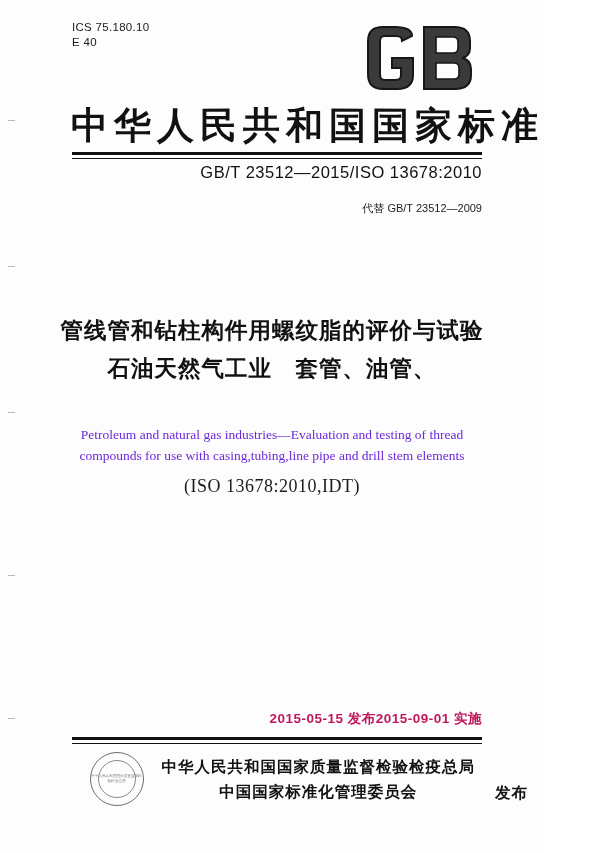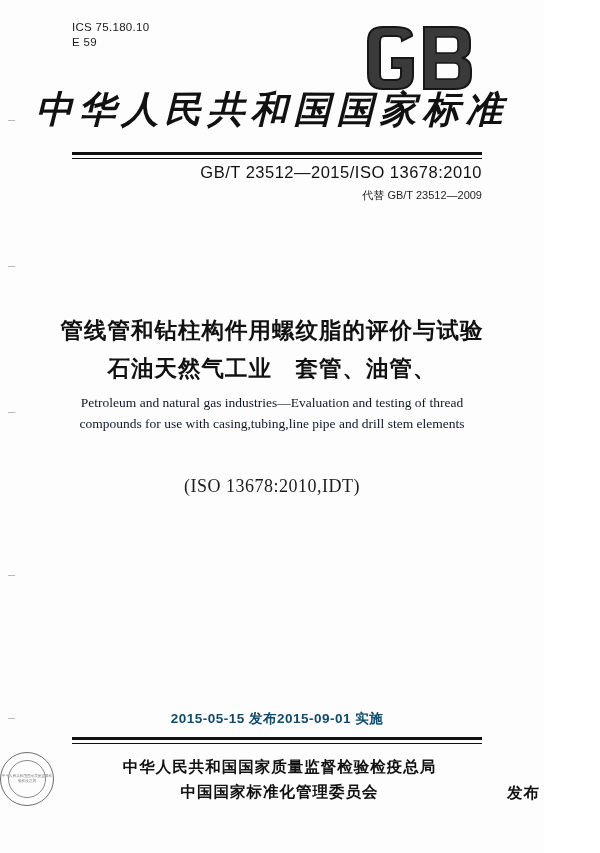--- a/index.html
+++ b/index.html
@@ -40,28 +40,27 @@
     top: 24px;
     width: 120px;
     height: 70px;
   }
 
   
   .cn-standard-title {
     position: absolute;
     left: 0;
     right: 0;
-    top: 85px;
-    text-align: center;
+    top: 101px;
+    text-align: right;
     font-family: "Liberation Sans", sans-serif;
     font-weight: bold;
     font-size: 37px;
     letter-spacing: 6px;
     color: #111;
-    font-style: italic;
   }
 
   
   .rule-top {
     position: absolute;
     left: 72px;
     right: 62px;
     top: 152px;
     height: 3px;
     background: #111;
@@ -83,21 +82,21 @@
     text-align: right;
   }
   .std-number {
     font-family: "Liberation Sans", sans-serif;
     font-size: 16.5px;
     letter-spacing: 0.5px;
     color: #111;
     white-space: nowrap;
   }
   .std-replaces {
-    margin-top: 6px;
+    margin-top: 19px;
     font-family: "Liberation Sans", sans-serif;
     font-size: 11px;
     color: #222;
     white-space: nowrap;
   }
 
   
   .tick {
     position: absolute;
     left: 8px;
@@ -117,52 +116,52 @@
     font-weight: bold;
     font-size: 22.5px;
     line-height: 38px;
     letter-spacing: 1px;
     color: #111;
   }
   .title-en {
     position: absolute;
     left: 52px;
     right: 52px;
-    top: 392px;
+    top: 424px;
     text-align: center;
     font-family: "Liberation Serif", serif;
     font-size: 13.5px;
     line-height: 21px;
-    color: #0f172a;
+    color: #6d28d9;
   }
   .title-iso {
     position: absolute;
     left: 0;
     right: 0;
     top: 476px;
     text-align: center;
     font-family: "Liberation Serif", serif;
     font-size: 18px;
     letter-spacing: 0.5px;
     color: #1b1b1b;
   }
 
   
   .date-row {
     position: absolute;
     left: 72px;
     right: 62px;
     top: 710px;
     display: flex;
-    justify-content: center;
+    justify-content: flex-end;
     font-family: "Liberation Sans", sans-serif;
     font-weight: bold;
     font-size: 13.5px;
     letter-spacing: 0.5px;
-    color: #0c4a6e;
+    color: #be185d;
   }
 
   
   .rule-bottom {
     position: absolute;
     left: 72px;
     right: 62px;
     top: 737px;
     height: 3px;
     background: #111;
@@ -173,25 +172,25 @@
     right: 62px;
     top: 743px;
     height: 1px;
     background: #111;
   }
 
   
   .issuer-wrap {
     position: absolute;
     left: 0;
-    right: 4px;
+    right: 16px;
     top: 752px;
     display: flex;
     align-items: center;
-    justify-content: space-between;
+    justify-content: flex-end;
   }
   .issuer-seal {
     width: 52px;
     height: 52px;
     border-radius: 50%;
     border: 1.5px solid #6d6d6d;
     position: relative;
     margin-right: 18px;
     flex: none;
   }
@@ -243,21 +242,21 @@
 <div class="page">
 
   <div class="tick" style="top:120px"></div>
   <div class="tick" style="top:266px"></div>
   <div class="tick" style="top:412px"></div>
   <div class="tick" style="top:575px"></div>
   <div class="tick" style="top:718px"></div>
 
   <div class="ics-block">
     <div>ICS 75.180.10</div>
-    <div>E 59</div>
+    <div>E 40</div>
   </div>
 
   <div class="gb-logo">
     <svg viewBox="0 0 120 70" width="120" height="70" aria-hidden="true">
       <g fill="none" stroke="#2a2a2a" stroke-width="2.2">
 
         <path d="M50 12 C50 6,44 3,33 3 L21 3 C11 3,6 8,6 17 L6 50 C6 60,11 65,21 65 L35 65 C46 65,51 60,51 51 L51 34 L30 34 L30 44 L39 44 L39 51 C39 55,37 56,33 56 L23 56 C19 56,18 54,18 50 L18 18 C18 14,19 12,23 12 L34 12 C38 12,40 13,40 17 Z" fill="#3a3a3a" stroke="none"></path>
         <path d="M50 12 C50 6,44 3,33 3 L21 3 C11 3,6 8,6 17 L6 50 C6 60,11 65,21 65 L35 65 C46 65,51 60,51 51 L51 34 L30 34 L30 44 L39 44 L39 51 C39 55,37 56,33 56 L23 56 C19 56,18 54,18 50 L18 18 C18 14,19 12,23 12 L34 12 C38 12,40 13,40 17 Z" fill="none" stroke="#171717" stroke-width="2"></path>
 
         <path d="M62 3 L92 3 C103 3,108 8,108 17 L108 24 C108 30,105 33,100 34 C105 35,109 38,109 45 L109 51 C109 60,104 65,93 65 L62 65 Z

